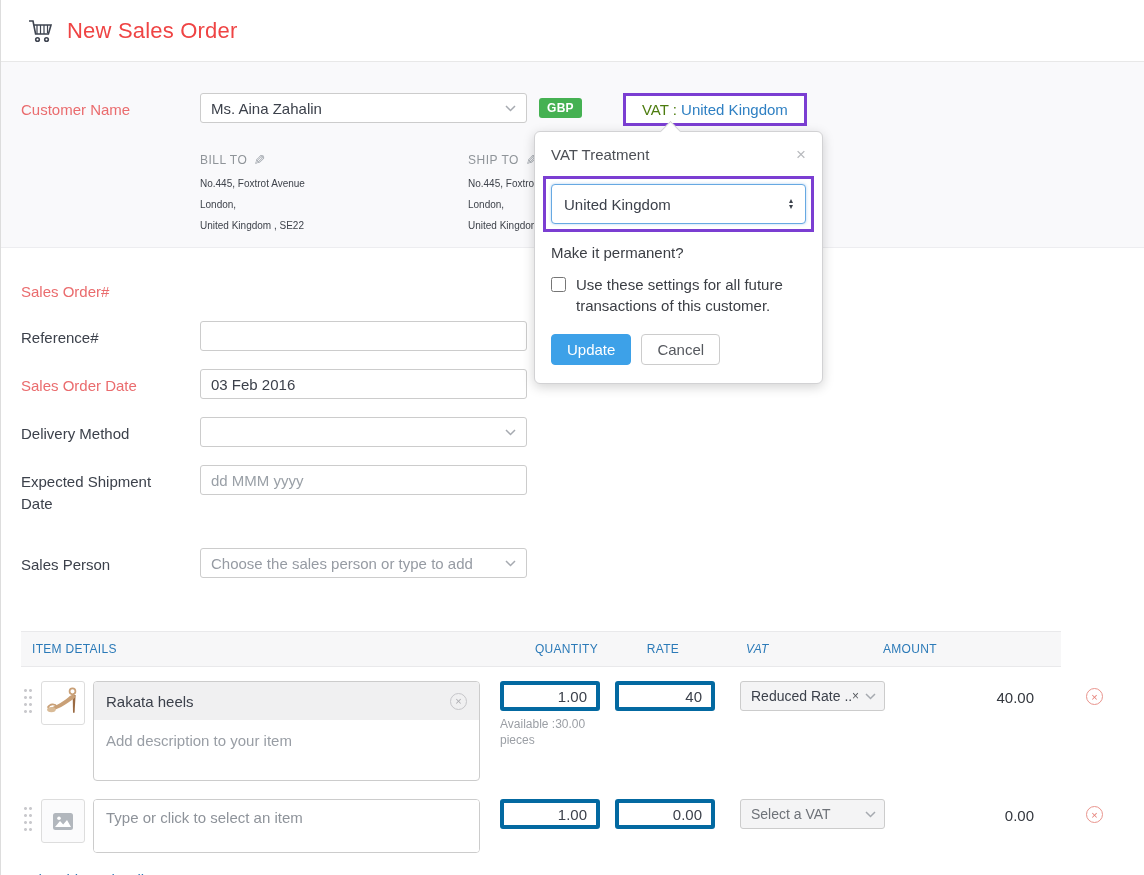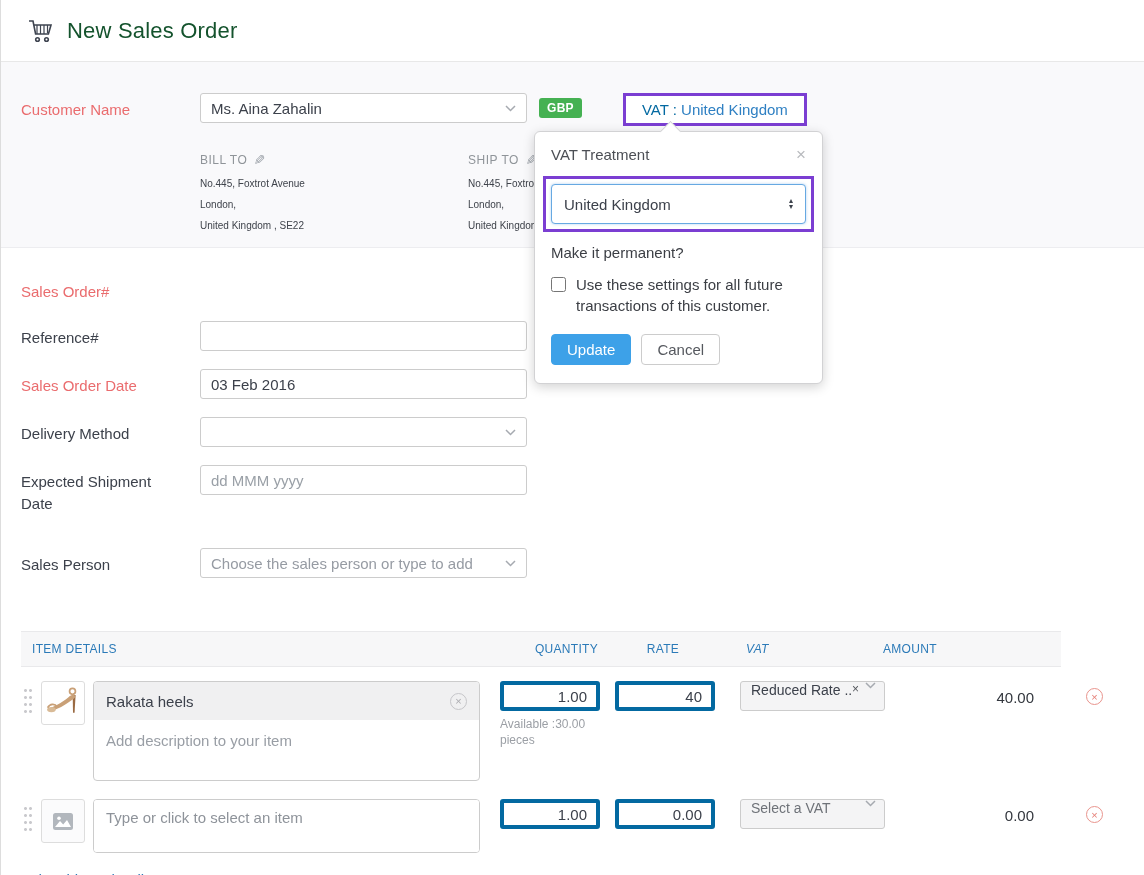--- a/index.html
+++ b/index.html
@@ -6,39 +6,39 @@
   html,body { width:1144px; height:875px; }
   body {
     font-family:"Liberation Sans","DejaVu Sans",sans-serif;
     font-size:15px; color:#3c414b; background:#fff;
     border-left:1px solid #ddd; position:relative; overflow:hidden;
   }
 
   
   .page-header { height:62px; display:flex; align-items:center; padding-left:27px; background:#fff; border-bottom:1px solid #e8e8e8; }
   .cart-icon { width:26px; height:24px; margin-right:13px; }
-  .page-title { font-size:22px; color:#14532d; letter-spacing:.2px; }
+  .page-title { font-size:22px; color:#ef4444; letter-spacing:.2px; }
 
   
   .customer-section { background:#f9f9fb; padding:31px 0 16px 20px; height:186px; border-bottom:1px solid #ededf0; }
   .field-row { display:flex; align-items:flex-start; }
   .field-label { width:179px; padding-top:6px; font-size:15px; color:#3c414b; line-height:22px; padding-right:18px; }
   .field-label.required { color:#ea6c6e; }
   .combo, .text-input { width:327px; height:30px; border:1px solid #ccc; border-radius:3px; background:#fff; font-size:15px; color:#3c414b;justify-content:flex-end; }
   .combo { display:flex; align-items:center; padding:0 10px; }
   .combo .combo-text { flex:1; white-space:nowrap; overflow:hidden; }
   .combo .combo-text.placeholder { color:#969ba3; }
   .text-input { padding:0 10px; font-family:inherit; }
   .text-input::placeholder { color:#9aa0a7; }
   .chev { width:11px; height:7px; flex:none; }
 
   .currency-badge { margin-left:12px; margin-top:5px; background:#45b152; color:#fff; font-size:12px; font-weight:bold; padding:3px 8px; border-radius:3px; letter-spacing:.3px; }
 
   .vat-annotation { margin-left:41px; border:3px solid #7b3ed2; background:#fff; padding:5px 16px; font-size:15px; cursor:pointer; }
-  .vat-prefix { color:#0369a1; }
+  .vat-prefix { color:#4d7c0f; }
   .vat-value { color:#2f80c3; }
 
   .addresses { display:flex; margin-left:179px; margin-top:26px; }
   .addr-block { width:268px; }
   .addr-label { font-size:12px; color:#8f9499; letter-spacing:.5px; margin-bottom:5px; display:flex; align-items:center; gap:6px; }
   .pencil-icon::before { content:"\270E"; color:#9aa0a7; font-size:14px; display:inline-block; transform:scaleX(-1); }
   .addr-line { font-size:10px; color:#3f434b; line-height:21px; }
 
   
   .popover { position:absolute; left:533px; top:131px; width:289px; background:#fff; border:1px solid #d2d2d4; border-radius:6px; box-shadow:0 3px 12px rgba(0,0,0,.18); padding:14px 16px 18px; z-index:50; }
@@ -91,21 +91,21 @@
   .item-desc { padding:12px 12px; font-size:15px; color:#999ea5; }
   .item-box.empty-line { height:54px; }
   .item-select-input { width:100%; height:100%; border:none; outline:none; font-family:inherit; font-size:15px; padding:0 12px 18px; color:#3c414b; }
   .item-select-input::placeholder { color:#8e939a; }
 
   .col-qty { width:100px; margin-left:20px; }
   .col-rate { width:100px; margin-left:15px; }
   .num-input { width:100%; height:30px; border:4px solid #0369a1; border-radius:3px; text-align:right; padding:0 9px; font-family:inherit; font-size:15px; color:#3c414b; }
   .avail { font-size:12px; color:#9b9fa5; line-height:16px; margin-top:5px; }
   .col-vat { width:145px; margin-left:25px; }
-  .vat-chip { height:30px; background:#f4f4f5; border:1px solid #ccc; border-radius:3px; display:flex; align-items:flex-start; padding:0 8px 0 10px; cursor:pointer; }
+  .vat-chip { height:30px; background:#f4f4f5; border:1px solid #ccc; border-radius:3px; display:flex; align-items:center; padding:0 8px 0 10px; cursor:pointer; }
   .vat-chip .chip-label { flex:1; font-size:14px; color:#3c414b; white-space:nowrap; overflow:hidden; }
   .vat-chip .chip-label.placeholder { color:#6e7278; }
   .chip-x { font-size:12px; color:#55585e; margin-right:6px; cursor:pointer; }
   .col-amount { flex:1; text-align:right; padding-right:26px; padding-top:8px; font-size:15px; color:#33373e; }
   .col-delete { width:84px; padding-left:26px; padding-top:7px; }
   .delete-icon { width:17px; height:17px; border:1px solid #e9948d; border-radius:50%; color:#e57f77; font-size:11px; display:flex; align-items:center; justify-content:center; cursor:pointer; }
 
   .add-line { margin:17px 0 0 34px; color:#2b7ab8; font-size:15px; display:inline-flex; align-items:center; gap:6px; cursor:pointer; }
   .plus-icon::before { content:"+"; font-size:18px; line-height:1; }
 </style>

